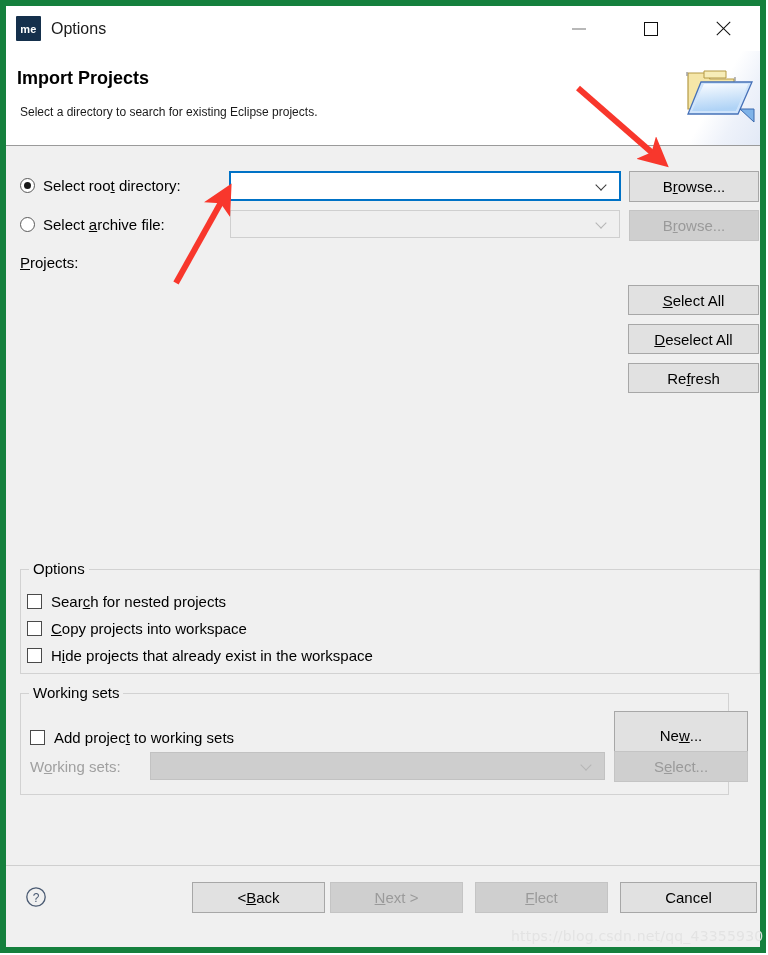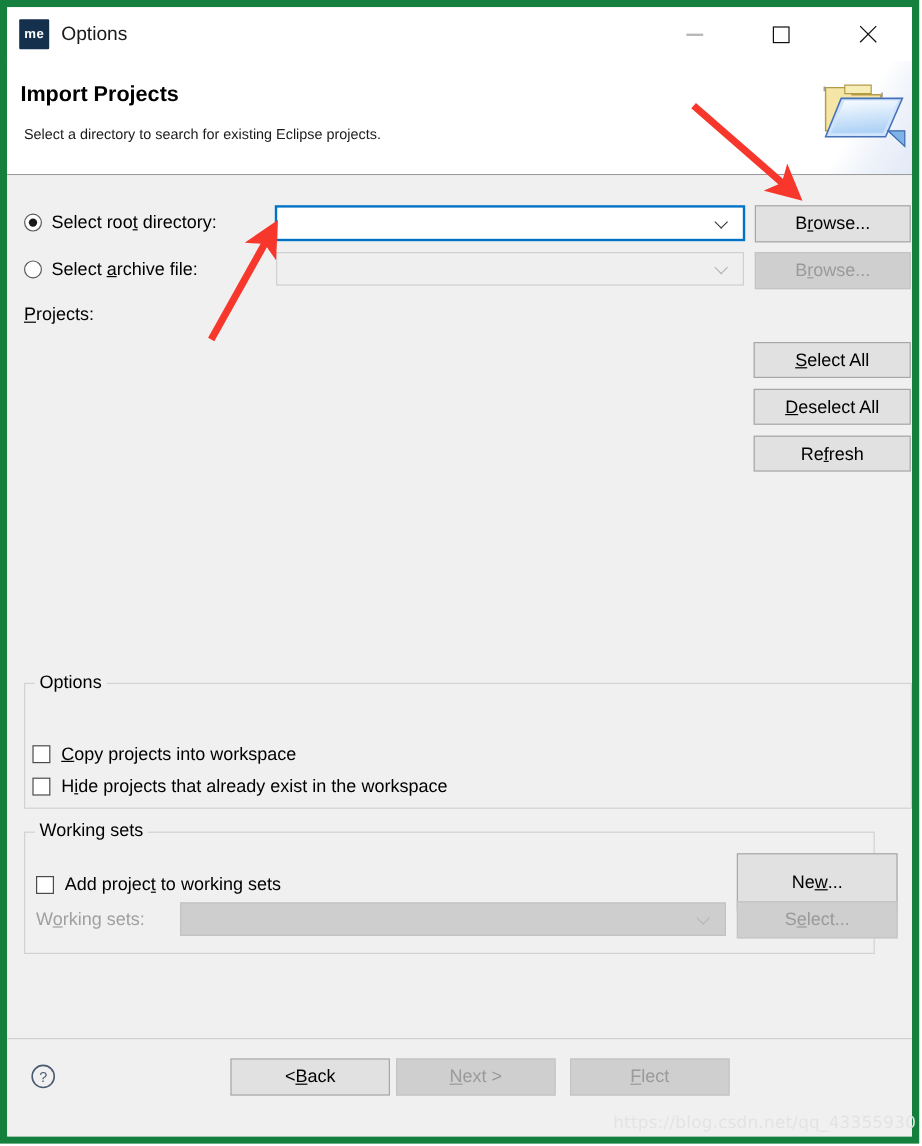--- a/index.html
+++ b/index.html
@@ -368,20 +368,24 @@
     </div>
     <div class="btn" style="left:622px; top:217px; width:131px; height:30px;">
       <span>Re</span>
         <span class="mn">f</span>
         <span>resh</span>
     </div>
 
     <div class="group" style="left:14px; top:423px; width:740px; height:105px;">
       <span class="group-title">Options</span>
     </div>
+    <div class="chk-row" style="left:21px; top:447px;">
+      <span class="chk"></span>
+      <span class="lbl"><span>Sear</span><span class="mn">c</span><span>h for nested projects</span></span>
+    </div>
     <div class="chk-row" style="left:21px; top:474px;">
       <span class="chk"></span>
       <span class="lbl"><span></span><span class="mn">C</span><span>opy projects into workspace</span></span>
     </div>
     <div class="chk-row" style="left:21px; top:501px;">
       <span class="chk"></span>
       <span class="lbl"><span>H</span><span class="mn">i</span><span>de projects that already exist in the workspace</span></span>
     </div>
 
     <div class="group" style="left:14px; top:547px; width:709px; height:102px;">
@@ -423,20 +427,25 @@
     </div>
     <div class="btn disabled" style="left:324px; top:17px; width:133px; height:31px;">
       <span></span>
         <span class="mn">N</span>
         <span>ext &gt;</span>
     </div>
     <div class="btn disabled" style="left:469px; top:17px; width:133px; height:31px;">
       <span></span>
         <span class="mn">F</span>
         <span>lect</span>
+    </div>
+    <div class="btn" style="left:614px; top:17px; width:137px; height:31px;">
+      <span>Cancel</span>
+        <span class="mn"></span>
+        <span></span>
     </div>
   </div>
 </div>
 
 <div class="watermark">https://blog.csdn.net/qq_43355930</div>
 
 <svg class="arrows">
   <defs>
     <marker id="ah" markerWidth="5" markerHeight="5" refX="2.4" refY="2.5" orient="auto" markerUnits="strokeWidth">
       <path d="M0,0 L5,2.5 L0,5 L1.2,2.5 Z" fill="#f8372c"></path>

